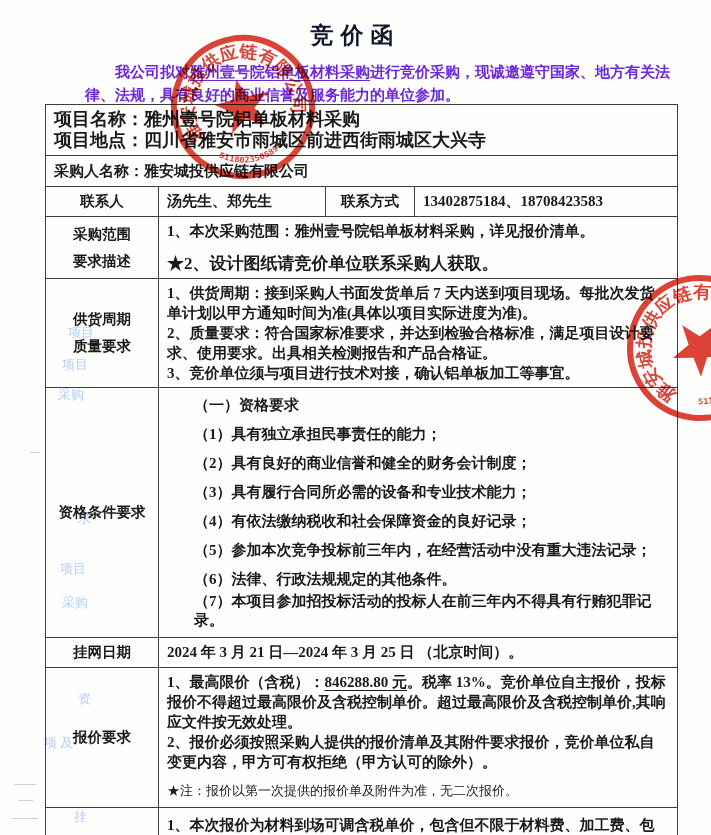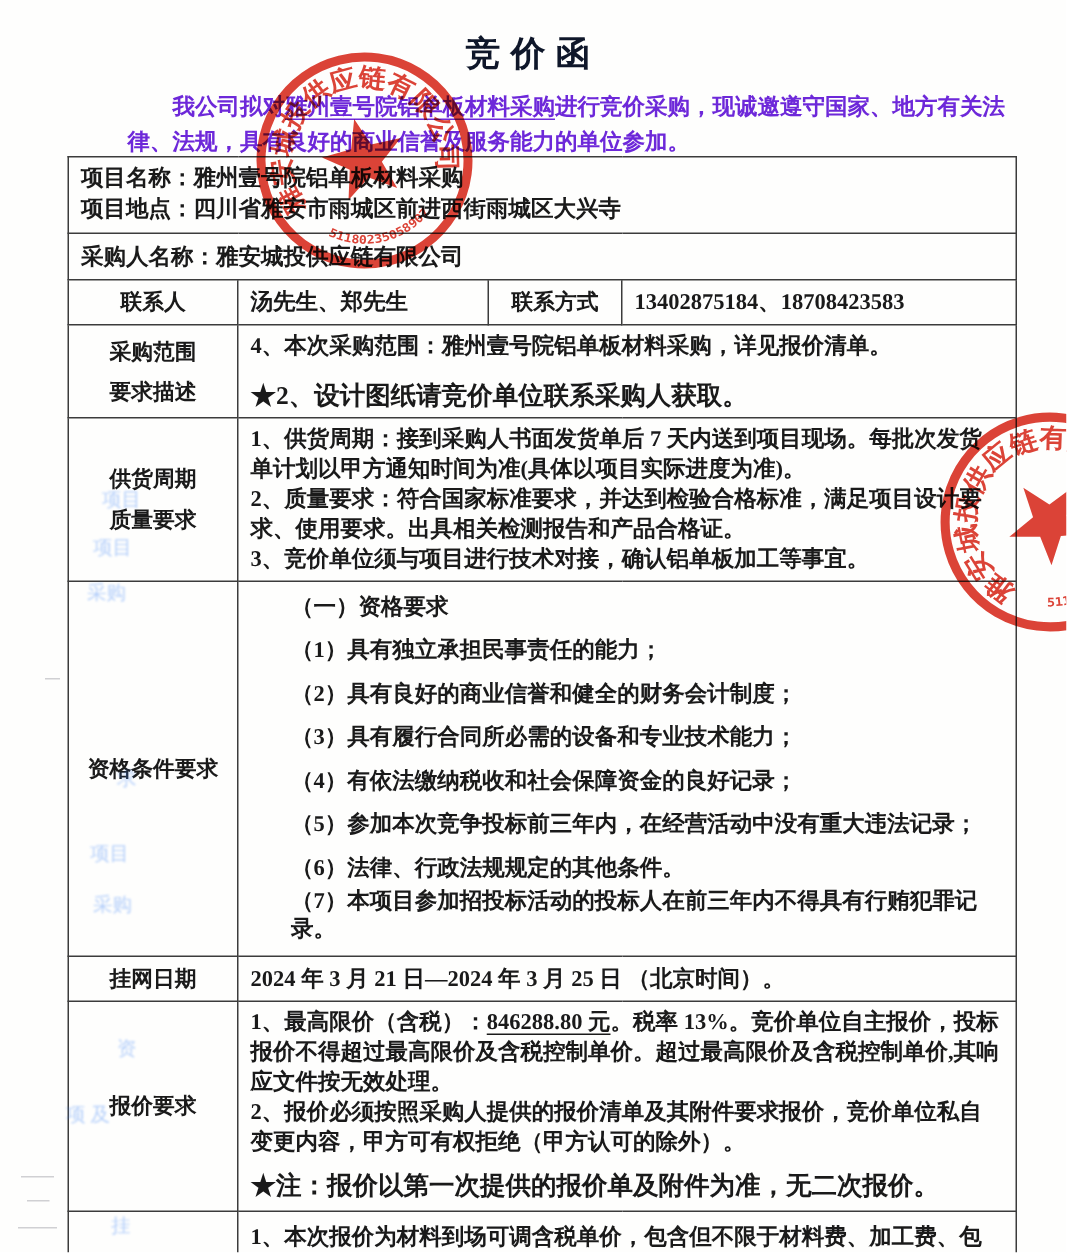--- a/index.html
+++ b/index.html
@@ -22,33 +22,33 @@
     position:absolute; left:45px; top:104px; width:632px;
     border-collapse:collapse; table-layout:fixed;
     font-size:15px; font-weight:600; color:#1a1a1a;
   }
   table.bid td { border:1.6px solid #3c3c3c; padding:4px 8px; vertical-align:middle; }
   td.lbl {
     text-align:center; font-family:Liberation Mono, monospace;
     font-weight:700; font-size:14.5px; padding:2px 2px;
   }
   .line { line-height:20px; }
-  .proj-line { line-height:21px; font-size:15px; }
+  .proj-line { line-height:21px; font-size:18px; }
   .row-project td { height:48px; }
   .row-buyer td { height:31px; }
   .row-contact td { height:30px; }
   .row-scope td.content { height:52px; }
   .scope-l2 { margin-top:13px; }
   .row-supply td.content { height:99px; }
   .row-qual td.content { height:226px; padding-top:8px;padding-left:35px; }
   .qual-line { line-height:19px; margin-bottom:10px; }
   .qual-line.tight { margin-bottom:3px; }
   .row-date td { height:30px; }
   .row-quote td.content { height:127px; }
-  .quote-note { margin-top:7px; font-size:17px; font-weight:700; line-height:24px; }
+  .quote-note { margin-top:7px; font-size:13px; font-weight:400; line-height:24px; }
   .row-desc td.content { height:58px; }
   .desc-line { line-height:27px; }
   .star { font-size:17px; }
   
   .stamp { position:absolute; mix-blend-mode:multiply; opacity:0.88; pointer-events:none; }
   .stamp1 { left:168px; top:32px; width:150px; height:150px; transform:rotate(-14deg); }
   .stamp2 { left:624px; top:272px; width:152px; height:152px; transform:rotate(-38deg); }
   
   .ghost {
     position:absolute; color:#3b82f6; opacity:0.38; filter:blur(0.6px);
@@ -117,21 +117,21 @@
       <td class="lbl">联系方式</td>
       <td>13402875184、18708423583</td>
     </tr>
 
     <tr class="row-scope">
       <td class="lbl">
         <div>采购范围</div>
         <div style="margin-top:8px">要求描述</div>
       </td>
       <td colspan="3" class="content">
-        <div class="line">4、本次采购范围：雅州壹号院铝单板材料采购，详见报价清单。</div>
+        <div class="line">1、本次采购范围：雅州壹号院铝单板材料采购，详见报价清单。</div>
         <div class="line scope-l2 star">★2、设计图纸请竞价单位联系采购人获取。</div>
       </td>
     </tr>
 
     <tr class="row-supply">
       <td class="lbl">
         <div>供货周期</div>
         <div style="margin-top:8px">质量要求</div>
       </td>
       <td colspan="3" class="content">

